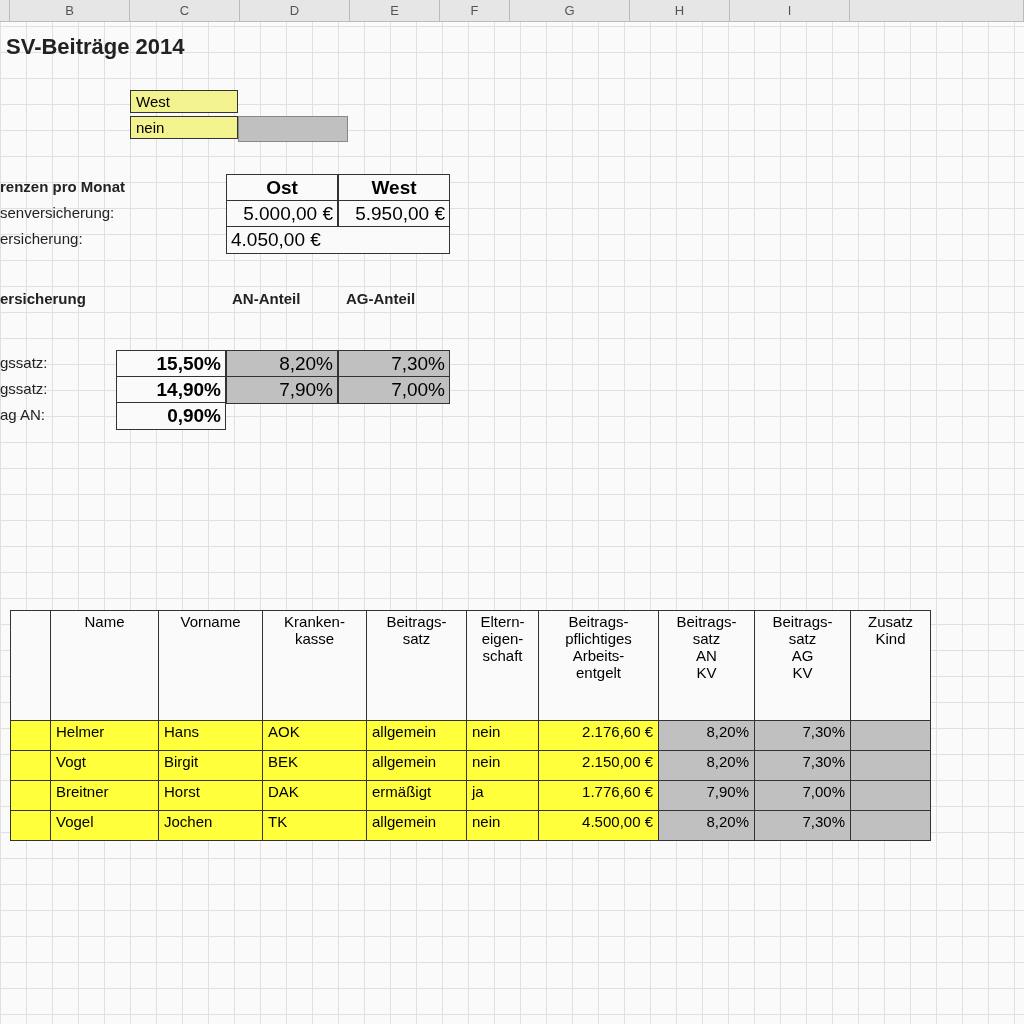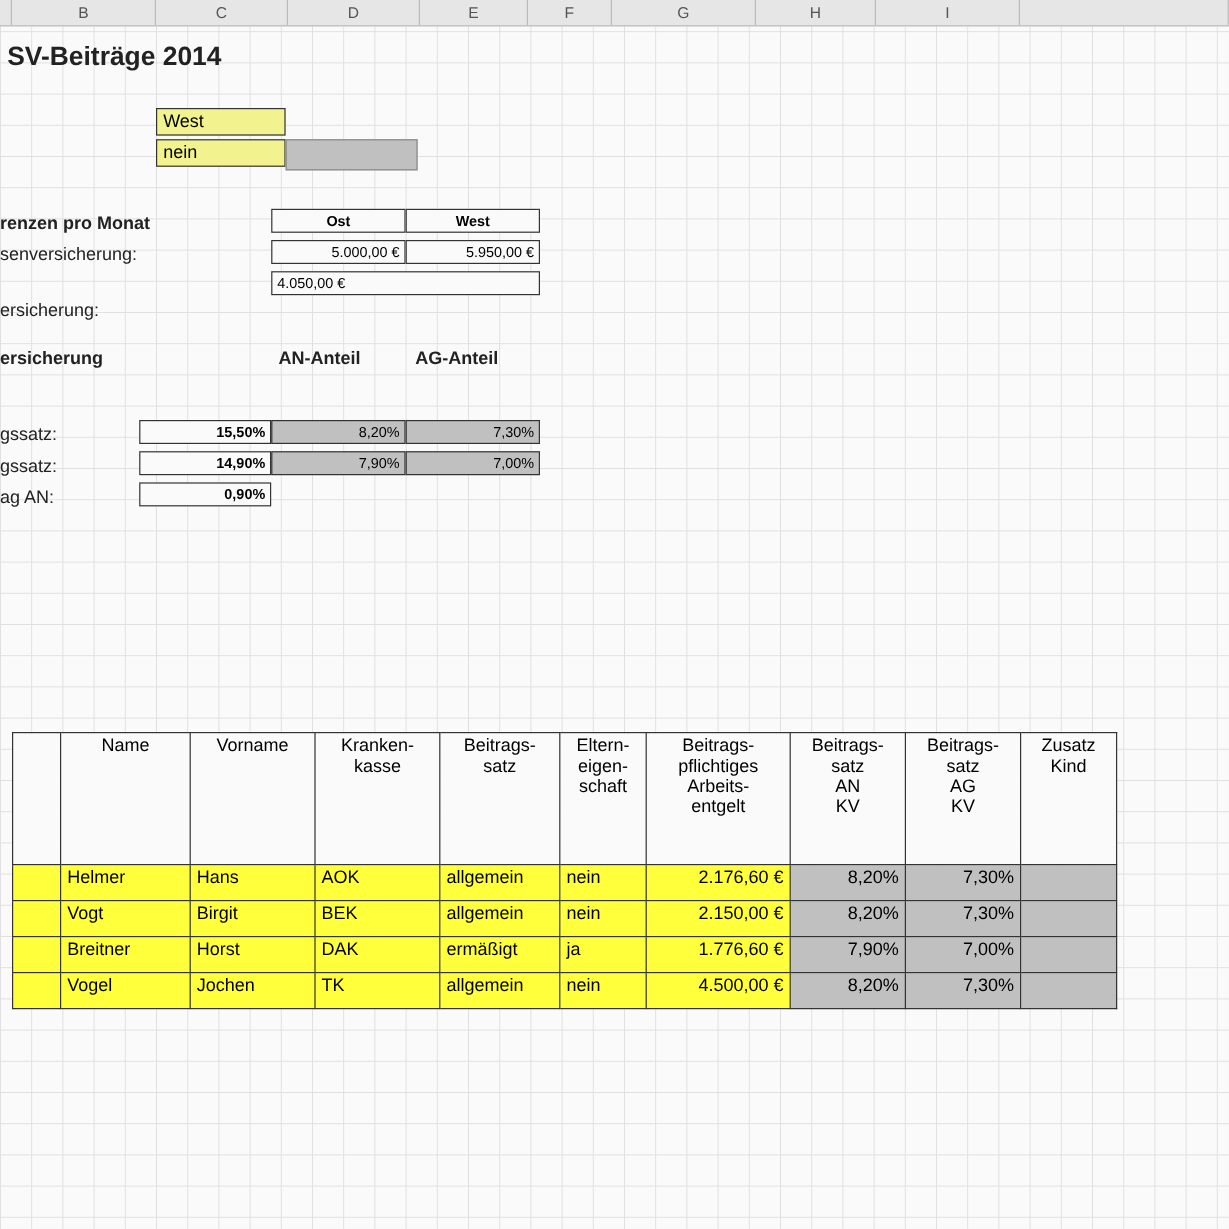--- a/index.html
+++ b/index.html
@@ -84,21 +84,21 @@
     position: absolute;
     font-size: 15px;
     color: #222;
   }
 
   .bordered-cell {
     border: 1px solid #333;
     position: absolute;
     text-align: center;
     padding: 2px 4px;
-    font-size: 12px;
+    font-size: 19px;
     background: #fafafa;
   }
 
   .data-table {
     position: absolute;
     top: 610px;
     left: 10px;
     border-collapse: collapse;
     font-size: 15px;
   }
@@ -149,21 +149,21 @@
   <div class="gray-fill" style="top:116px; left:238px; width:110px; height:26px;"></div>
 
   <div class="section-label" style="top:178px; left:0;">renzen pro Monat</div>
   <div class="bordered-cell bold" style="top:174px; left:226px; width:112px;">Ost</div>
   <div class="bordered-cell bold" style="top:174px; left:338px; width:112px;">West</div>
 
   <div class="normal-label" style="top:204px; left:0;">senversicherung:</div>
   <div class="bordered-cell right-align" style="top:200px; left:226px; width:112px;">5.000,00 €</div>
   <div class="bordered-cell right-align" style="top:200px; left:338px; width:112px;">5.950,00 €</div>
 
-  <div class="normal-label" style="top:230px; left:0;margin-top:20px;">ersicherung:</div>
+  <div class="normal-label" style="top:230px; left:0;">ersicherung:</div>
   <div class="bordered-cell right-align" style="top:226px; left:226px; width:224px; text-align:left;">4.050,00 €</div>
 
   <div class="section-label" style="top:290px; left:0;">ersicherung</div>
   <div class="section-label" style="top:290px; left:232px;">AN-Anteil</div>
   <div class="section-label" style="top:290px; left:346px;">AG-Anteil</div>
 
   <div class="normal-label" style="top:354px; left:0;">gssatz:</div>
   <div class="bordered-cell right-align bold" style="top:350px; left:116px; width:110px;">15,50%</div>
   <div class="bordered-cell right-align" style="top:350px; left:226px; width:112px; background:#c0c0c0;">8,20%</div>
   <div class="bordered-cell right-align" style="top:350px; left:338px; width:112px; background:#c0c0c0;">7,30%</div>

